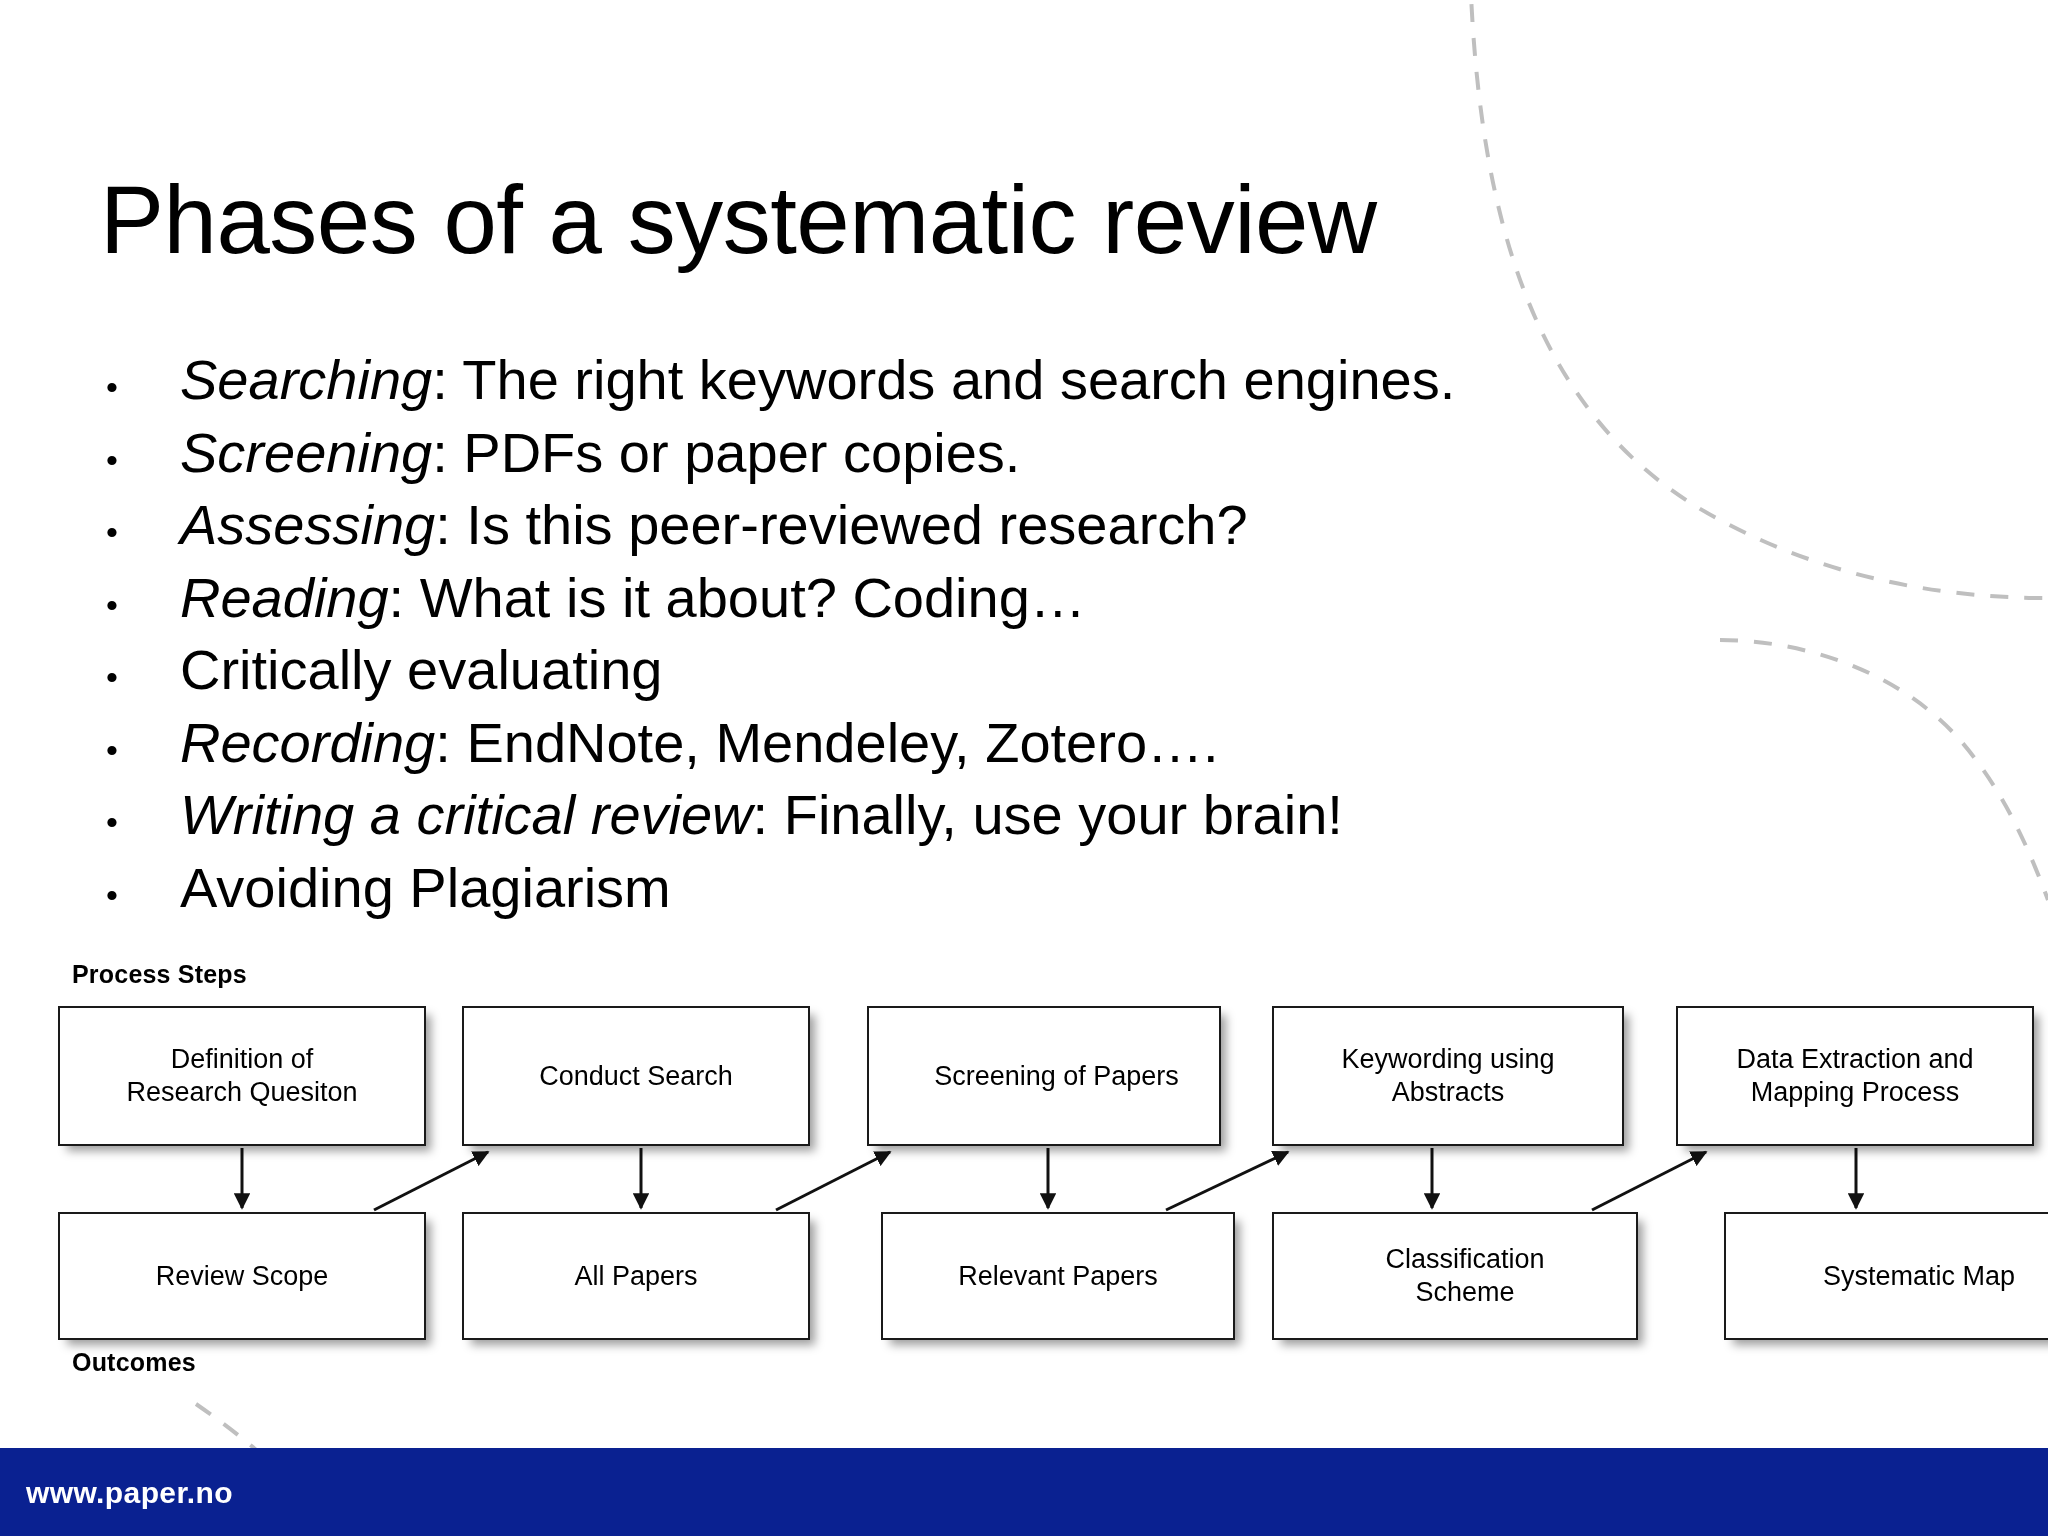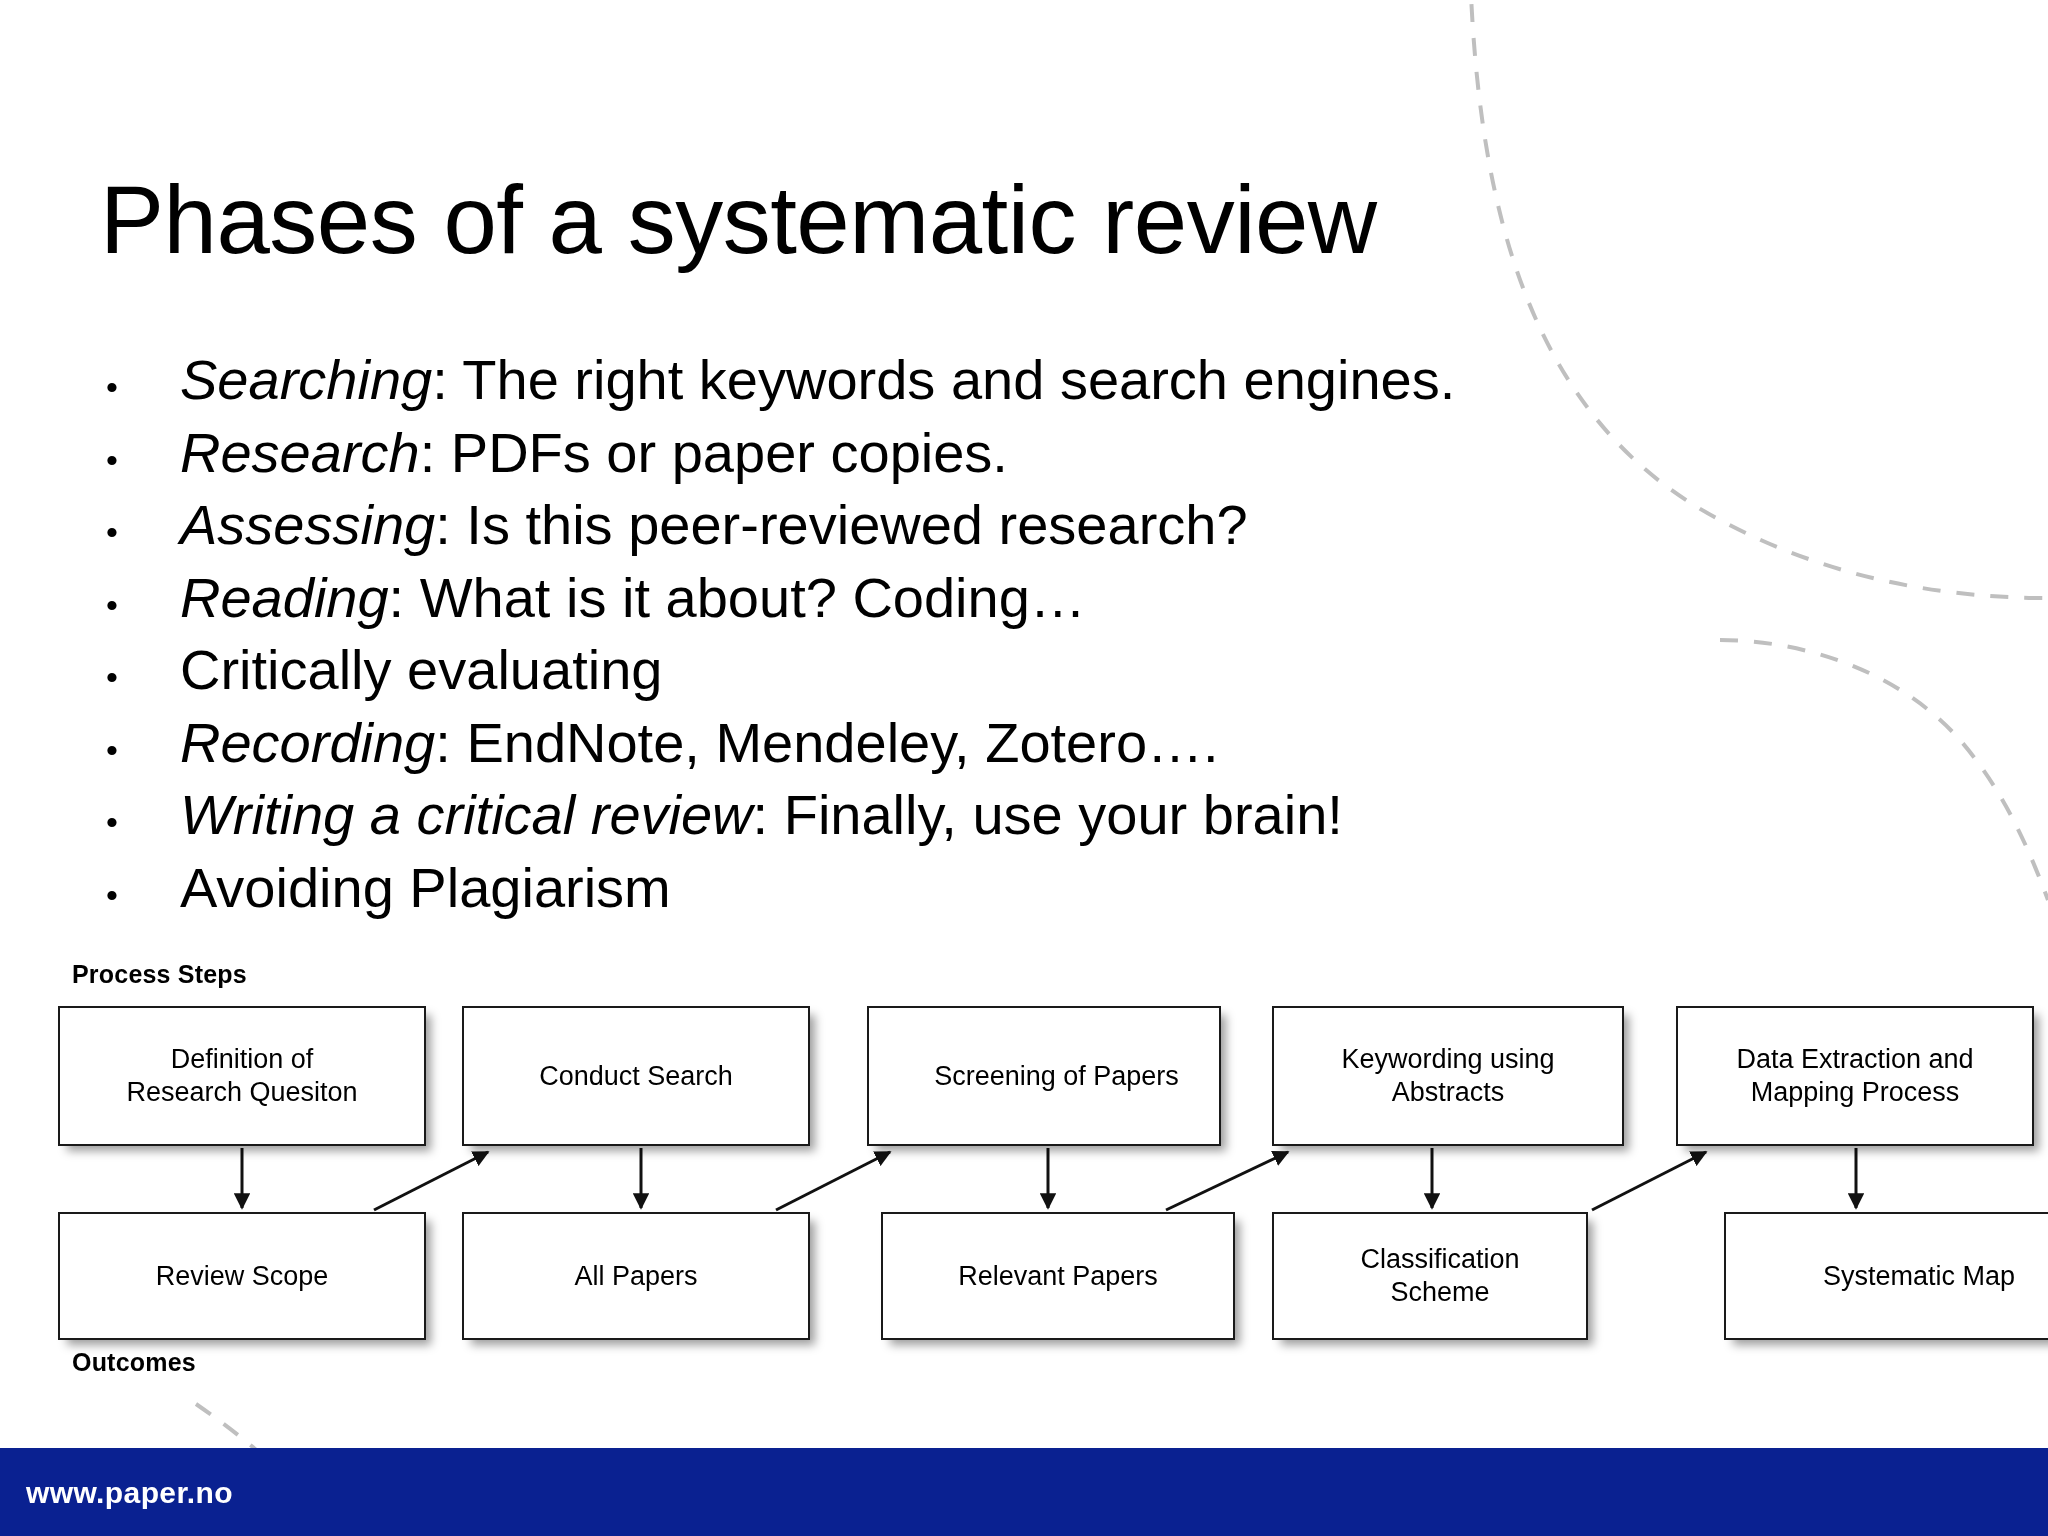--- a/index.html
+++ b/index.html
@@ -140,21 +140,21 @@
 
 <div id="title">Phases of a systematic review</div>
 
 <div id="bullets">
   <div class="bullet-row">
     <span class="bullet-mark">•</span>
     <span class="bullet-text"><i class="bullet-em">Searching</i><span>: The right keywords and search engines.</span></span>
   </div>
   <div class="bullet-row">
     <span class="bullet-mark">•</span>
-    <span class="bullet-text"><i class="bullet-em">Research</i><span>: PDFs or paper copies.</span></span>
+    <span class="bullet-text"><i class="bullet-em">Screening</i><span>: PDFs or paper copies.</span></span>
   </div>
   <div class="bullet-row">
     <span class="bullet-mark">•</span>
     <span class="bullet-text"><i class="bullet-em">Assessing</i><span>: Is this peer-reviewed research?</span></span>
   </div>
   <div class="bullet-row">
     <span class="bullet-mark">•</span>
     <span class="bullet-text"><i class="bullet-em">Reading</i><span>: What is it about? Coding…</span></span>
   </div>
   <div class="bullet-row">
@@ -218,21 +218,21 @@
 
   <div class="node row-bot" style="left:58px;  width:368px;">
       <span>Review Scope</span>
     </div>
   <div class="node row-bot" style="left:462px; width:348px;">
       <span>All Papers</span>
     </div>
   <div class="node row-bot" style="left:867px; width:354px;margin-left:14px;">
       <span>Relevant Papers</span>
     </div>
-  <div class="node row-bot" style="left:1272px;width:316px;padding-left:28px;">
+  <div class="node row-bot" style="left:1272px;width:366px;padding-left:28px;">
       <span>Classification<br>Scheme</span>
     </div>
   <div class="node row-bot" style="left:1676px;width:390px;margin-left:48px;">
       <span>Systematic Map</span>
     </div>
 
   <div class="band-label" id="label-outcomes">Outcomes</div>
 </div>
 
 <div id="footer" style="background: rgb(10, 33, 145);">

